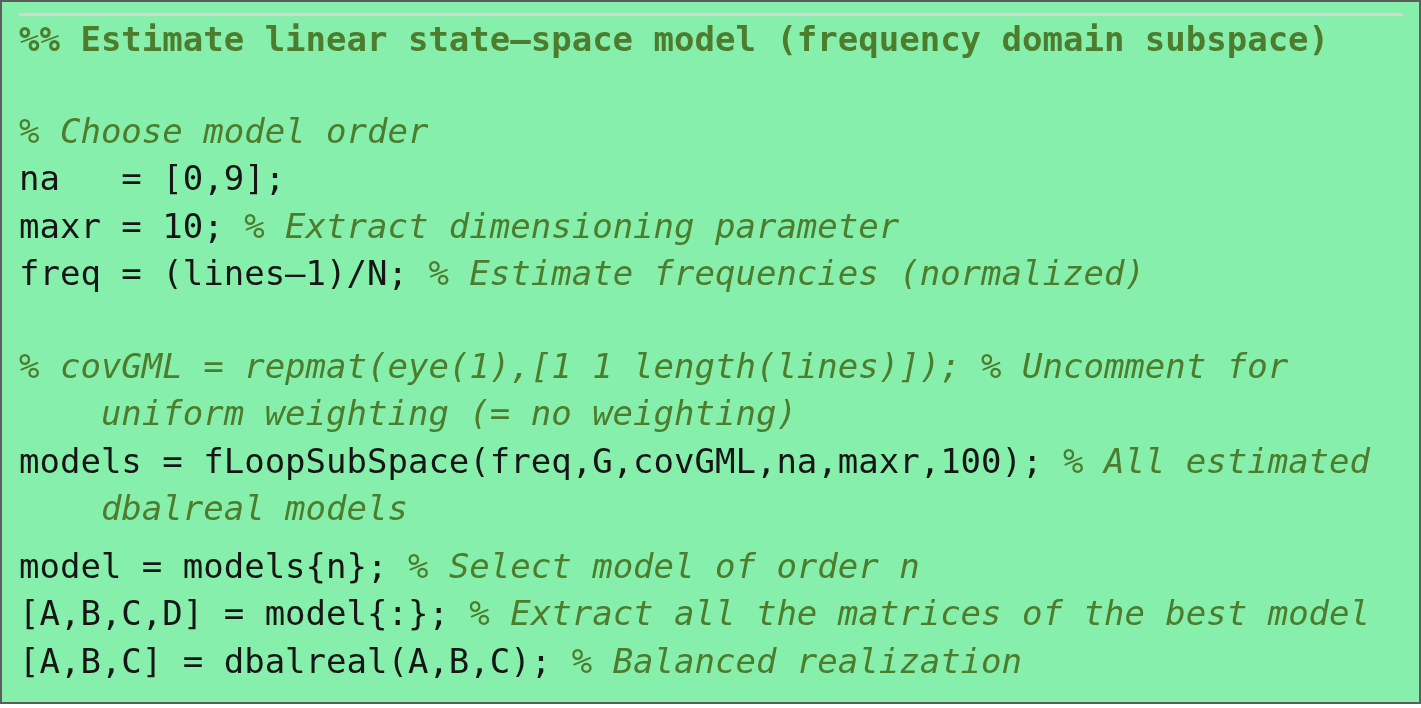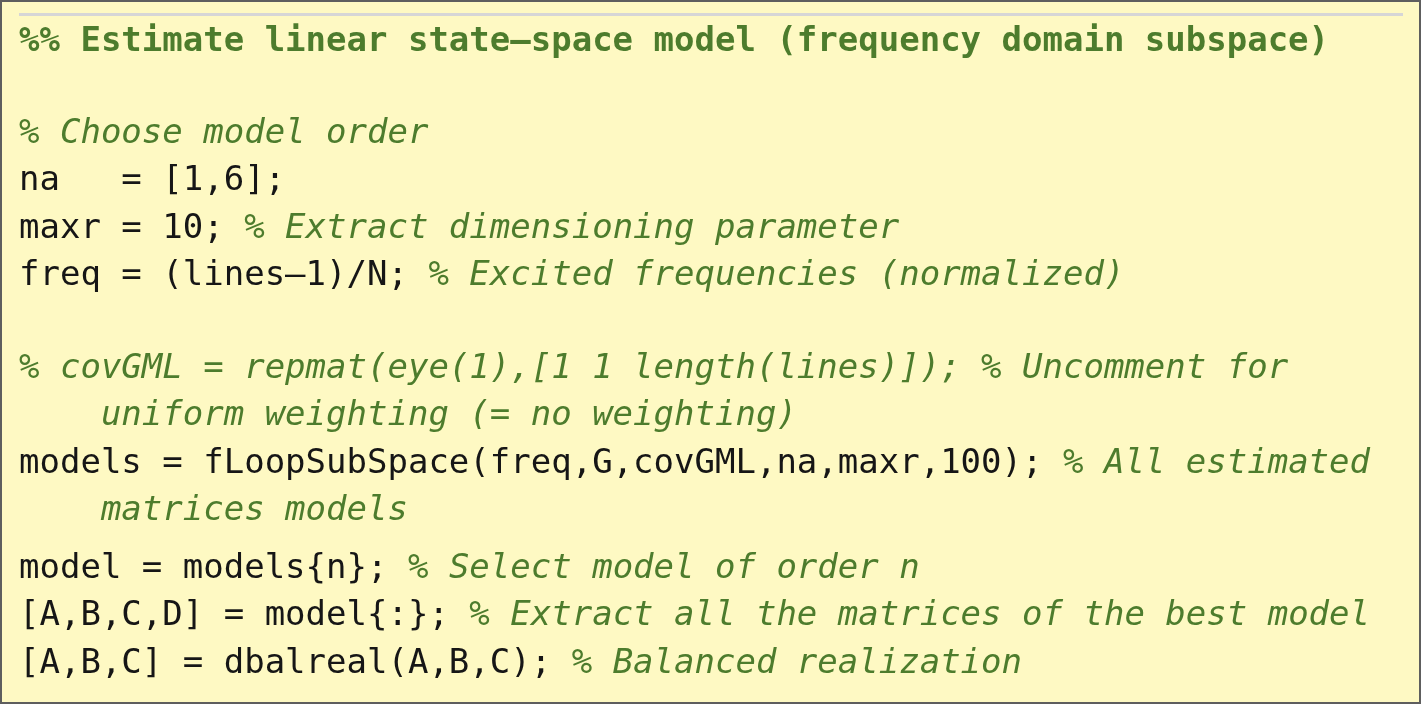--- a/index.html
+++ b/index.html
@@ -11,21 +11,21 @@
     font-family: "DejaVu Sans Mono", "Liberation Mono", monospace;
   }
   .frame {
     position: absolute;
     top: 0;
     left: 0;
     width: 1421px;
     height: 704px;
     box-sizing: border-box;
     border: 2px solid #5e5e5e;
-    background: #fef9c3;
+    background: #86efac;
     overflow: hidden;
   }
   .content {
     padding: 11px 16px 0 17px;
   }
   .section-divider {
     height: 3px;
     background: #d6d6d6;
   }
   .code-line, .title-line {
@@ -51,30 +51,30 @@
 
 <div class="frame">
   <div class="content">
 
     <div class="section-divider"></div>
 
     <div class="title-line">%% Estimate linear state—space model (frequency domain subspace)</div>
 
     <div class="block-b">
       <div class="code-line"><span class="code"></span><span class="comment">% Choose model order</span></div>
-      <div class="code-line"><span class="code">na   = [1,6];</span><span class="comment"></span></div>
+      <div class="code-line"><span class="code">na   = [0,9];</span><span class="comment"></span></div>
       <div class="code-line"><span class="code">maxr = 10; </span><span class="comment">% Extract dimensioning parameter</span></div>
-      <div class="code-line"><span class="code">freq = (lines—1)/N; </span><span class="comment">% Excited frequencies (normalized)</span></div>
+      <div class="code-line"><span class="code">freq = (lines—1)/N; </span><span class="comment">% Estimate frequencies (normalized)</span></div>
     </div>
 
     <div class="block-c">
       <div class="code-line"><span class="code"></span><span class="comment">% covGML = repmat(eye(1),[1 1 length(lines)]); % Uncomment for</span></div>
       <div class="code-line"><span class="code"></span><span class="comment">    uniform weighting (= no weighting)</span></div>
       <div class="code-line"><span class="code">models = fLoopSubSpace(freq,G,covGML,na,maxr,100); </span><span class="comment">% All estimated</span></div>
-      <div class="code-line"><span class="code"></span><span class="comment">    matrices models</span></div>
+      <div class="code-line"><span class="code"></span><span class="comment">    dbalreal models</span></div>
     </div>
 
     <div class="block-d">
       <div class="code-line"><span class="code">model = models{n}; </span><span class="comment">% Select model of order n</span></div>
       <div class="code-line"><span class="code">[A,B,C,D] = model{:}; </span><span class="comment">% Extract all the matrices of the best model</span></div>
       <div class="code-line"><span class="code">[A,B,C] = dbalreal(A,B,C); </span><span class="comment">% Balanced realization</span></div>
     </div>
 
   </div>
 </div>

